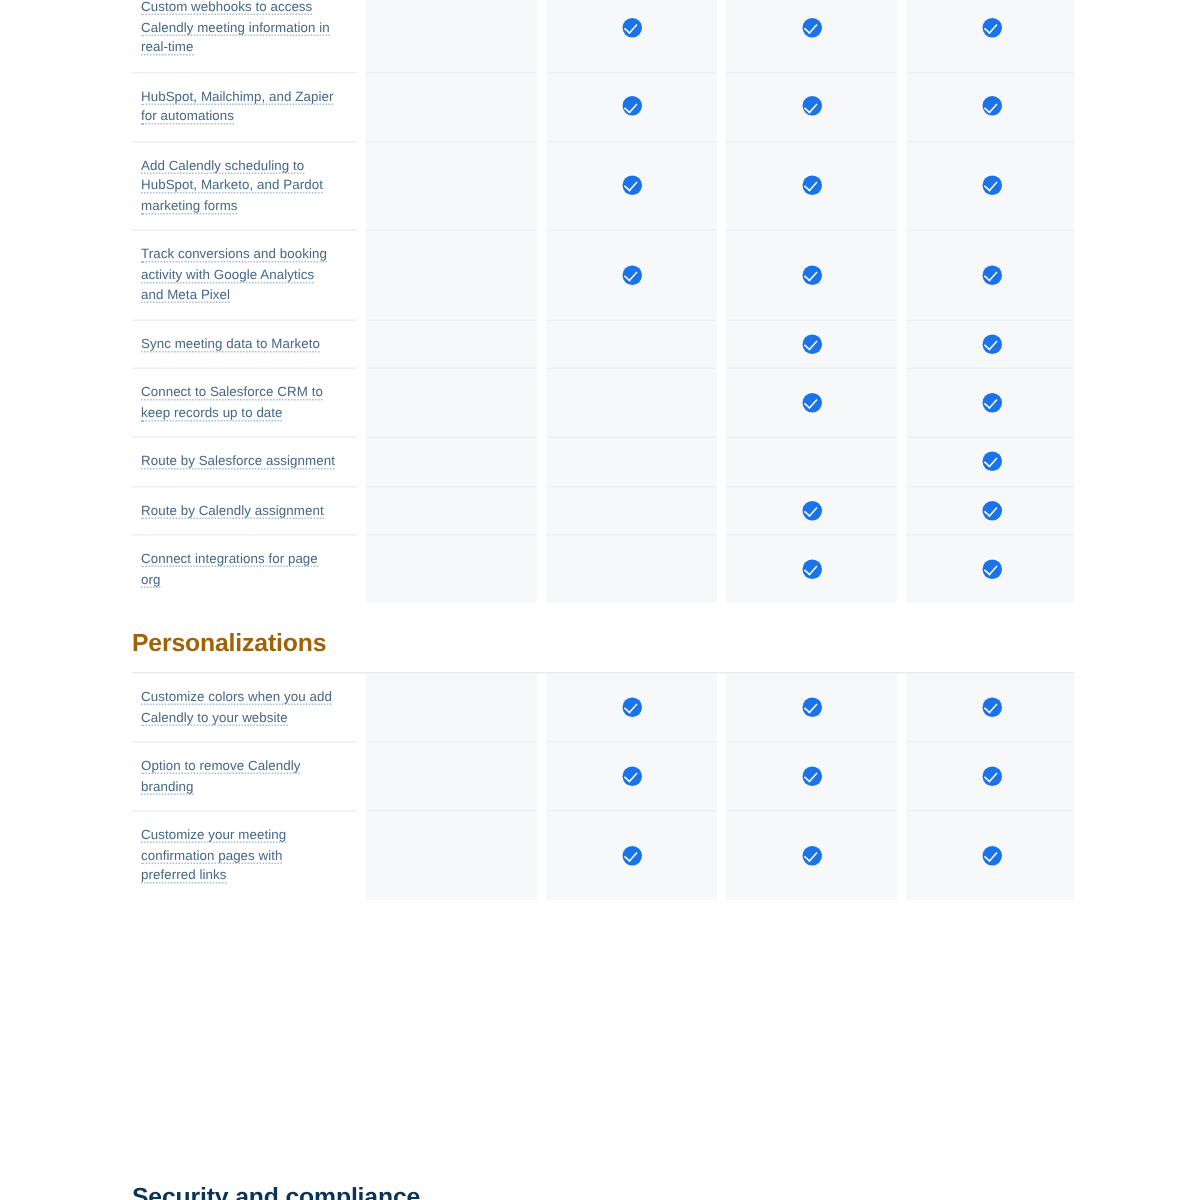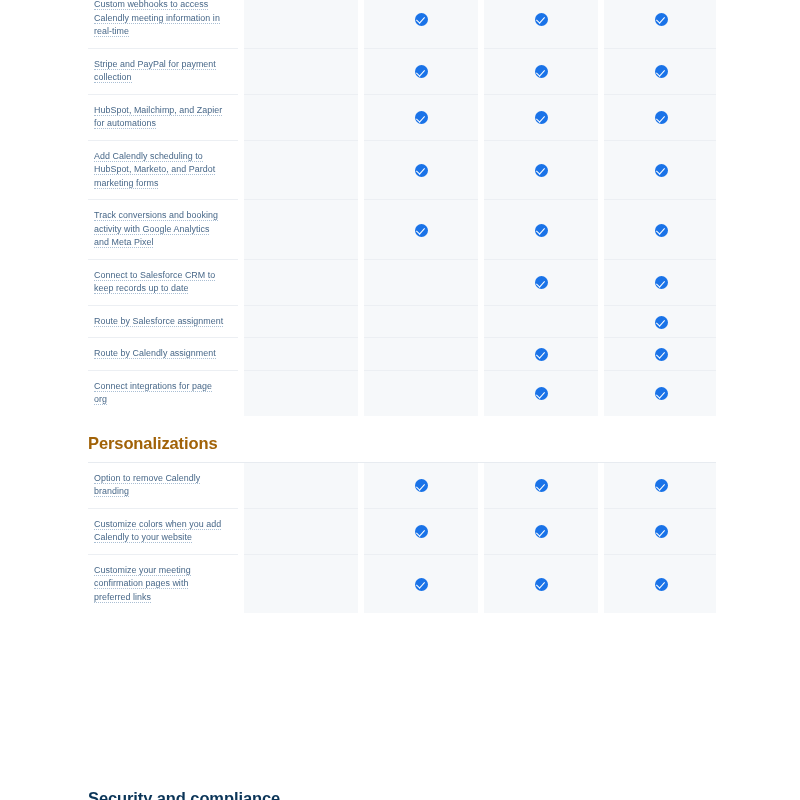--- a/index.html
+++ b/index.html
@@ -128,31 +128,20 @@
             <td class="gap-cell"></td>
             <td class="plan-cell"><span class="nocheck"></span></td>
             <td class="gap-cell"></td>
             <td class="plan-cell"><span class="check"></span></td>
             <td class="gap-cell"></td>
             <td class="plan-cell"><span class="check"></span></td>
             <td class="gap-cell"></td>
             <td class="plan-cell"><span class="check"></span></td>
           </tr>
           <tr>
-            <td class="feature-cell"><span class="ftext">Stripe and PayPal for payment collection</span></td>
-            <td class="gap-cell"></td>
-            <td class="plan-cell"><span class="nocheck"></span></td>
-            <td class="gap-cell"></td>
-            <td class="plan-cell"><span class="check"></span></td>
-            <td class="gap-cell"></td>
-            <td class="plan-cell"><span class="check"></span></td>
-            <td class="gap-cell"></td>
-            <td class="plan-cell"><span class="check"></span></td>
-          </tr>
-          <tr>
             <td class="feature-cell"><span class="ftext">HubSpot, Mailchimp, and Zapier for automations</span></td>
             <td class="gap-cell"></td>
             <td class="plan-cell"><span class="nocheck"></span></td>
             <td class="gap-cell"></td>
             <td class="plan-cell"><span class="check"></span></td>
             <td class="gap-cell"></td>
             <td class="plan-cell"><span class="check"></span></td>
             <td class="gap-cell"></td>
             <td class="plan-cell"><span class="check"></span></td>
           </tr>
@@ -166,20 +155,31 @@
             <td class="plan-cell"><span class="check"></span></td>
             <td class="gap-cell"></td>
             <td class="plan-cell"><span class="check"></span></td>
           </tr>
           <tr>
             <td class="feature-cell"><span class="ftext">Track conversions and booking activity with Google Analytics and Meta Pixel</span></td>
             <td class="gap-cell"></td>
             <td class="plan-cell"><span class="nocheck"></span></td>
             <td class="gap-cell"></td>
             <td class="plan-cell"><span class="check"></span></td>
+            <td class="gap-cell"></td>
+            <td class="plan-cell"><span class="check"></span></td>
+            <td class="gap-cell"></td>
+            <td class="plan-cell"><span class="check"></span></td>
+          </tr>
+          <tr>
+            <td class="feature-cell"><span class="ftext">Sync meeting data to Marketo</span></td>
+            <td class="gap-cell"></td>
+            <td class="plan-cell"><span class="nocheck"></span></td>
+            <td class="gap-cell"></td>
+            <td class="plan-cell"><span class="nocheck"></span></td>
             <td class="gap-cell"></td>
             <td class="plan-cell"><span class="check"></span></td>
             <td class="gap-cell"></td>
             <td class="plan-cell"><span class="check"></span></td>
           </tr>
           <tr>
             <td class="feature-cell"><span class="ftext">Connect to Salesforce CRM to keep records up to date</span></td>
             <td class="gap-cell"></td>
             <td class="plan-cell"><span class="nocheck"></span></td>
             <td class="gap-cell"></td>
@@ -232,32 +232,32 @@
           <col class="c-plan">
           <col class="c-gap">
           <col class="c-plan">
           <col class="c-gap">
           <col class="c-plan">
           <col class="c-gap">
           <col class="c-plan">
         </colgroup>
         <tbody>
           <tr>
+            <td class="feature-cell"><span class="ftext">Customize colors when you add Calendly to your website</span></td>
+            <td class="gap-cell"></td>
+            <td class="plan-cell"><span class="nocheck"></span></td>
+            <td class="gap-cell"></td>
+            <td class="plan-cell"><span class="check"></span></td>
+            <td class="gap-cell"></td>
+            <td class="plan-cell"><span class="check"></span></td>
+            <td class="gap-cell"></td>
+            <td class="plan-cell"><span class="check"></span></td>
+          </tr>
+          <tr>
             <td class="feature-cell"><span class="ftext">Option to remove Calendly branding</span></td>
-            <td class="gap-cell"></td>
-            <td class="plan-cell"><span class="nocheck"></span></td>
-            <td class="gap-cell"></td>
-            <td class="plan-cell"><span class="check"></span></td>
-            <td class="gap-cell"></td>
-            <td class="plan-cell"><span class="check"></span></td>
-            <td class="gap-cell"></td>
-            <td class="plan-cell"><span class="check"></span></td>
-          </tr>
-          <tr>
-            <td class="feature-cell"><span class="ftext">Customize colors when you add Calendly to your website</span></td>
             <td class="gap-cell"></td>
             <td class="plan-cell"><span class="nocheck"></span></td>
             <td class="gap-cell"></td>
             <td class="plan-cell"><span class="check"></span></td>
             <td class="gap-cell"></td>
             <td class="plan-cell"><span class="check"></span></td>
             <td class="gap-cell"></td>
             <td class="plan-cell"><span class="check"></span></td>
           </tr>
           <tr>

